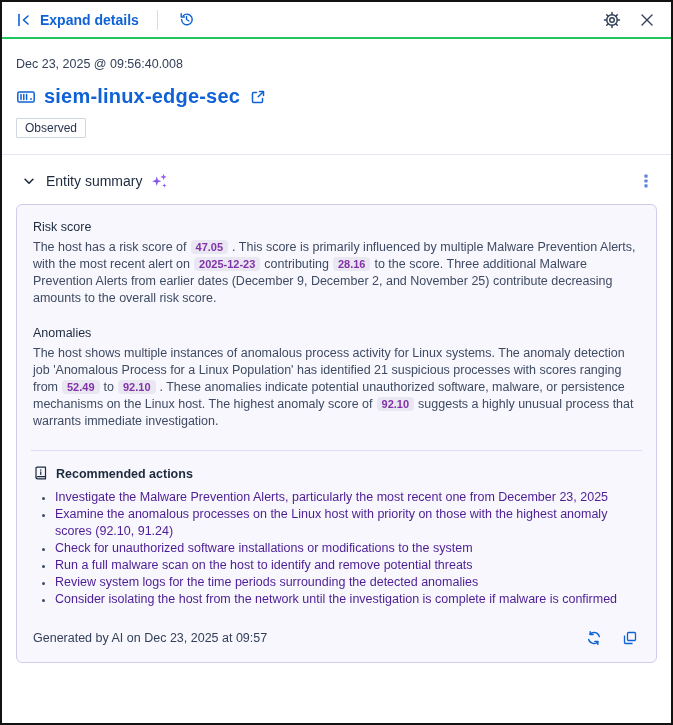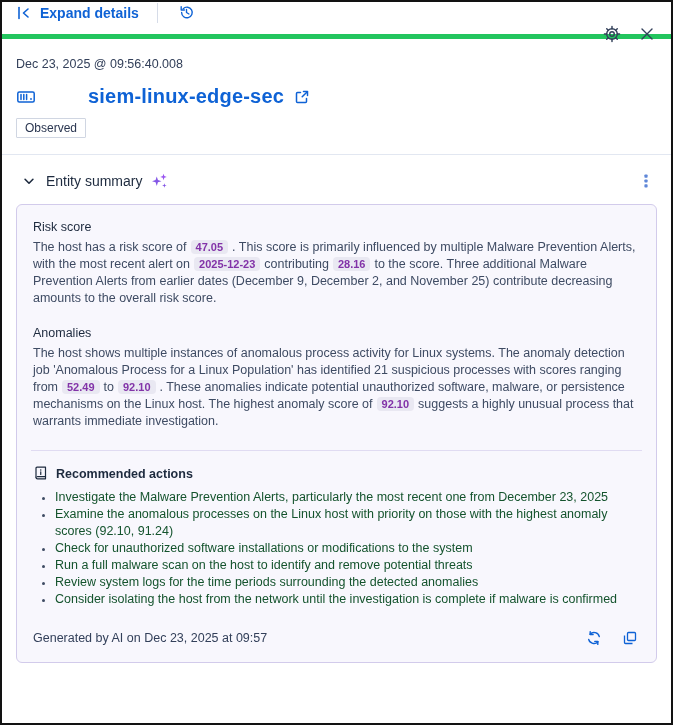--- a/index.html
+++ b/index.html
@@ -8,40 +8,39 @@
     width:673px; height:725px;
     border:2px solid #121212;
     font-family:"Liberation Sans", sans-serif;
     color:#3e4b63;
     overflow:hidden;
     position:relative;
   }
   
   .topbar {
     height:37px;
-    display:flex; 
+    display:flex; align-items:center;
     padding:0 14px;
-    border-bottom:5px solid #22c55e;
-    flex-direction:column;
+    border-bottom:2px solid #22c55e;
   }
   .topbar-left { display:flex; align-items:center; gap:8px; }
   .expand-btn {
     display:flex; align-items:center; gap:8px;
     background:none; border:none; cursor:pointer;
     color:#0e62d5; font-family:inherit;
     font-size:14px; font-weight:700;
   }
   .v-divider { width:1px; height:20px; background:#d6dce8; margin:0 10px; }
   .icon-btn { background:none; border:none; cursor:pointer; display:flex; align-items:center; padding:2px; }
   .topbar-right { margin-left:auto; display:flex; align-items:center; gap:14px; }
   
   .body-pad { padding:14px 24px 0 14px; }
   .timestamp { font-size:12.5px; color:#33405a; margin-top:4px; }
   .title-row { display:flex; align-items:center; gap:8px; margin-top:14px; }
-  .host-title { font-size:20px; font-weight:700; color:#0e62d5; letter-spacing:.2px;margin-left:44px; }
+  .host-title { font-size:20px; font-weight:700; color:#0e62d5; letter-spacing:.2px; }
   .badge-row { margin-top:10px; }
   .badge {
     display:inline-block; font-size:12px; font-weight:500; color:#2a3650;
     border:1px solid #d0d6e2; border-radius:1px; padding:2px 8px; background:#fff;
   }
   .h-divider { height:1px; background:#e2e7f1; margin-top:16px; }
   
   .summary-head {
     display:flex; align-items:center; gap:8px;
     padding:16px 16px 0 18px;
@@ -64,21 +63,21 @@
     font-size:11px; font-weight:700;
     color:#8233a8; background:#e9e8f2;
     border-radius:4px; padding:1px 5px; margin:0 4px;
     white-space:nowrap;
   }
   .panel-divider { height:1px; background:#e0dbf2; margin:20px -2px 14px -2px; }
   .rec-head { display:flex; align-items:flex-end; gap:7px; margin-bottom:8px; }
   .rec-head h4 { font-size:12.5px; font-weight:700; color:#1d2a3e; }
   ul.rec-list { margin:0 0 0 6px; padding-left:16px; }
   ul.rec-list li {
-    font-size:12.5px; line-height:17px; color:#14532d;
+    font-size:12.5px; line-height:17px; color:#4c1d95;
   }
   ul.rec-list li::marker { color:#3e4b63; font-size:11px; }
   .panel-footer {
     display:flex; align-items:center; margin-top:20px;
   }
   .panel-footer .gen-text { font-size:12.5px; color:#33405a; }
   .panel-footer .actions { margin-left:auto; display:flex; align-items:center; gap:16px; }
   svg { display:block; }
 </style>
 </head>

